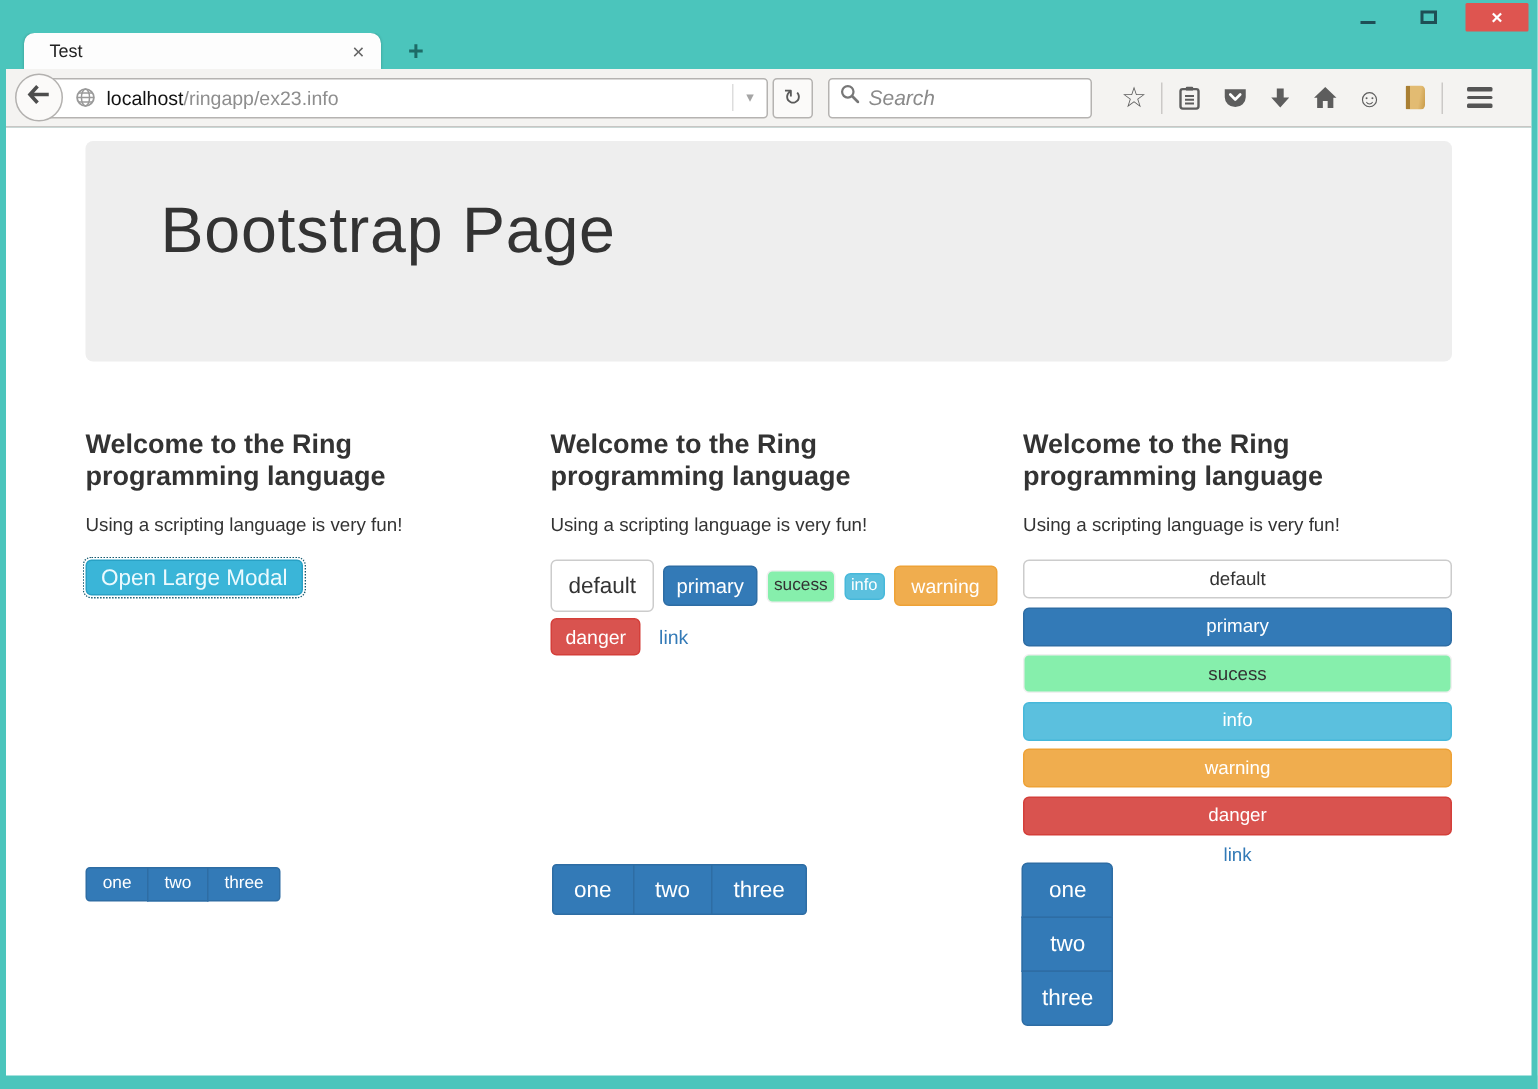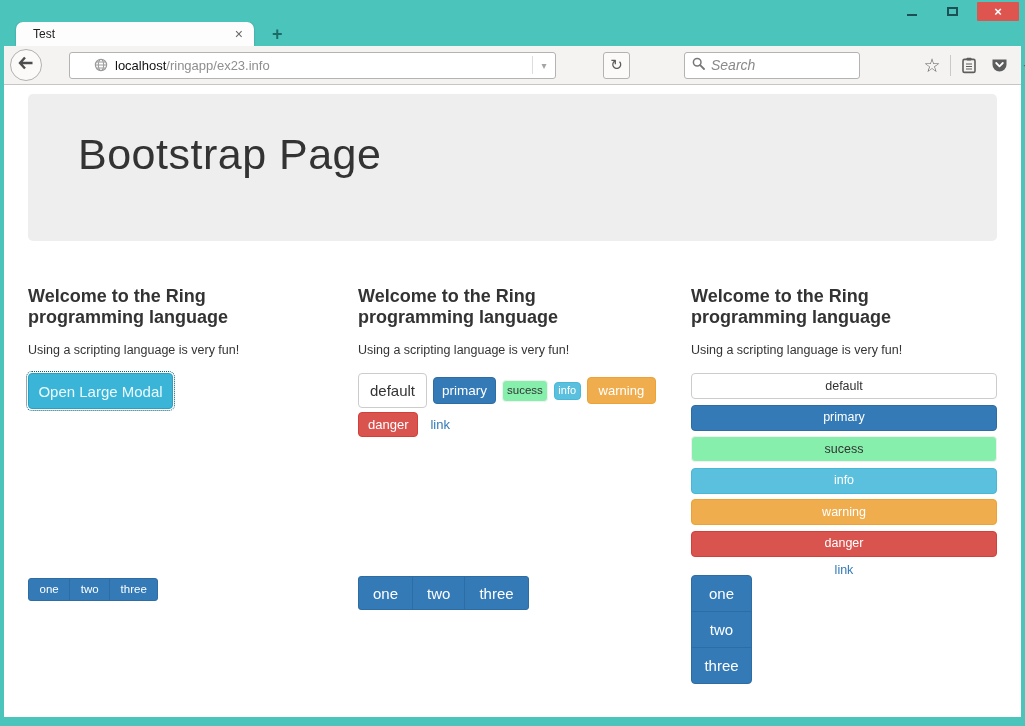--- a/index.html
+++ b/index.html
@@ -14,21 +14,21 @@
   .win-min-glyph { width:10px; height:2px; background:#1e4f55; margin-top:6px; }
   .win-max-glyph { width:11px; height:9px; border:2px solid #1e4f55; }
   .win-close { width:42px; height:19px; background:#de5550; color:#fff; font-size:13px; font-weight:bold; display:flex; align-items:center; justify-content:center; border-radius:1px; }
 
   .tabbar { height:24px; background:#4bc5bc; display:flex; align-items:flex-end; padding-left:12px; flex:0 0 auto; }
   .tab { width:238px; height:24px; background:#fdfdfd; border-radius:7px 7px 0 0; display:flex; align-items:center; padding:0 9px 0 17px; box-shadow:0 0 2px rgba(0,0,0,.25); }
   .tab-title { font-size:12px; color:#222; flex:1; }
   .tab-close { font-size:14px; color:#666; padding:0 2px; }
   .newtab { margin:0 0 3px 12px; font-size:18px; font-weight:bold; color:#1d6b67; line-height:18px; padding:0 6px; }
 
-  .navbar { height:39px; background:#f4f3f1; border-bottom:1px solid #c8c6c4; display:flex; align-items:center; padding:0 6px; flex:0 0 auto; position:relative;gap:44px; }
+  .navbar { height:39px; background:#f4f3f1; border-bottom:1px solid #c8c6c4; display:flex; align-items:center; padding:0 6px; flex:0 0 auto; position:relative; }
   .back-btn { width:32px; height:32px; border-radius:50%; border:1px solid #b3b1af; background:#fbfaf9; display:flex; align-items:center; justify-content:center; z-index:2; flex:0 0 auto; }
   .urlbar { height:27px; width:487px; margin-left:-17px; background:#fff; border:1px solid #b5b3b1; border-radius:3px; display:flex; align-items:center; padding-left:24px; flex:0 0 auto; }
   .globe-wrap { display:flex; align-items:center; margin-right:7px; }
   .url-host { font-size:13px; color:#111; }
   .url-path { font-size:13px; color:#8e8e8e; }
   .url-spacer { flex:1; }
   .url-divider { width:1px; height:18px; background:#ddd; }
   .url-dropdown { width:22px; text-align:center; color:#a5a5a5; font-size:10px; }
   .reload-btn { width:27px; height:27px; margin-left:3px; border:1px solid #b5b3b1; border-radius:3px; background:#fbfaf9; color:#5a5a5a; font-size:15px; display:flex; align-items:center; justify-content:center; flex:0 0 auto; }
   .searchbox { height:27px; width:176px; margin-left:10px; background:#fff; border:1px solid #b5b3b1; border-radius:3px; display:flex; align-items:center; padding:0 7px; flex:0 0 auto; }
@@ -37,41 +37,41 @@
   .toolbar-icons { display:flex; align-items:center; margin-left:13px; gap:0; }
   .tb-icon { width:30px; display:flex; align-items:center; justify-content:center; color:#5d5d5d; }
   .tb-sep { width:1px; height:21px; background:#cbc9c7; margin:0 3px; }
   .star-glyph { font-size:19px; line-height:19px; }
   .smiley-glyph { font-size:17px; line-height:17px; }
   .book-glyph { width:13px; height:16px; background:linear-gradient(100deg,#e2bb72 60%,#c89a48); border-left:3px solid #a97f33; border-radius:1px 3px 3px 1px; }
   .menu-btn { width:34px; display:flex; flex-direction:column; align-items:center; gap:3px; margin-left:4px; }
   .menu-bar { width:17px; height:2.5px; background:#555; border-radius:1px; }
 
   
-  .content { background:#fff; flex:1; padding:0 24px; overflow:hidden; }
+  .content { background:#fff; flex:1; padding:0 53px; overflow:hidden; }
   .jumbotron { margin-top:9px; height:147px; background:#eee; border-radius:5px; padding:36px 0 0 50px; }
   .jumbotron h1 { font-size:43px; font-weight:400; color:#333; letter-spacing:0.5px; }
 
   .row3 { display:grid; grid-template-columns:1fr 1fr 1fr; }
   .columns-row { margin-top:38px; height:297px; }
   .col2pad { padding-left:7px; }
   .col3pad { padding-left:17px; }
   .col-heading { font-size:18px; font-weight:bold; color:#333; line-height:21px; max-width:250px; margin-top:7px; }
   .col-subtext { font-size:12.5px; color:#333; margin-top:15px; }
 
   .btn { display:inline-flex; align-items:center; justify-content:center; border:1px solid transparent; border-radius:4px; color:#fff; line-height:1; white-space:nowrap; cursor:pointer; font-family:"Liberation Sans", sans-serif; }
   .btn-default { background:#fff; border-color:#ccc; color:#333; }
   .btn-primary { background:#337ab7; border-color:#2e6da4; }
   .btn-sucess  { background:#86efac; border-color:#f0f0f0; color:#333; }
   .btn-info    { background:#5bc0de; border-color:#46b8da; }
   .btn-warning { background:#f0ad4e; border-color:#eea236; }
   .btn-danger  { background:#d9534f; border-color:#d43f3a; }
   .btn-link    { background:transparent; border:none; color:#337ab7; }
 
-  .modal-btn { margin-top:16px; width:145px; height:36px; background:#3ab5d8; border-color:#28a1c5; color:#ecfafe; font-size:15px; outline:1px dotted #14596f; outline-offset:1px; border-radius:4px; }
+  .modal-btn { margin-top:16px; width:145px; height:24px; background:#3ab5d8; border-color:#28a1c5; color:#ecfafe; font-size:15px; outline:1px dotted #14596f; outline-offset:1px; border-radius:4px; }
 
   .btn-row1 { margin-top:16px; display:flex; align-items:center; gap:6px; }
   .btn-row2 { margin-top:4px; display:flex; align-items:center; gap:12px; }
   .b-lg { height:35px; padding:0 11px; font-size:15px; color:#333; }
   .b-md { height:27px; padding:0 8px;  font-size:13.5px; }
   .b-sm { height:22px; padding:0 4px;  font-size:11.5px; }
   .b-xs { height:18px; padding:0 3.5px; font-size:11px; }
   .b-warn { height:27px; padding:0 11px; font-size:13px; }
   .b-danger { height:25px; padding:0 9px; font-size:13px; }
   .b-link { font-size:13px; padding:0; }

